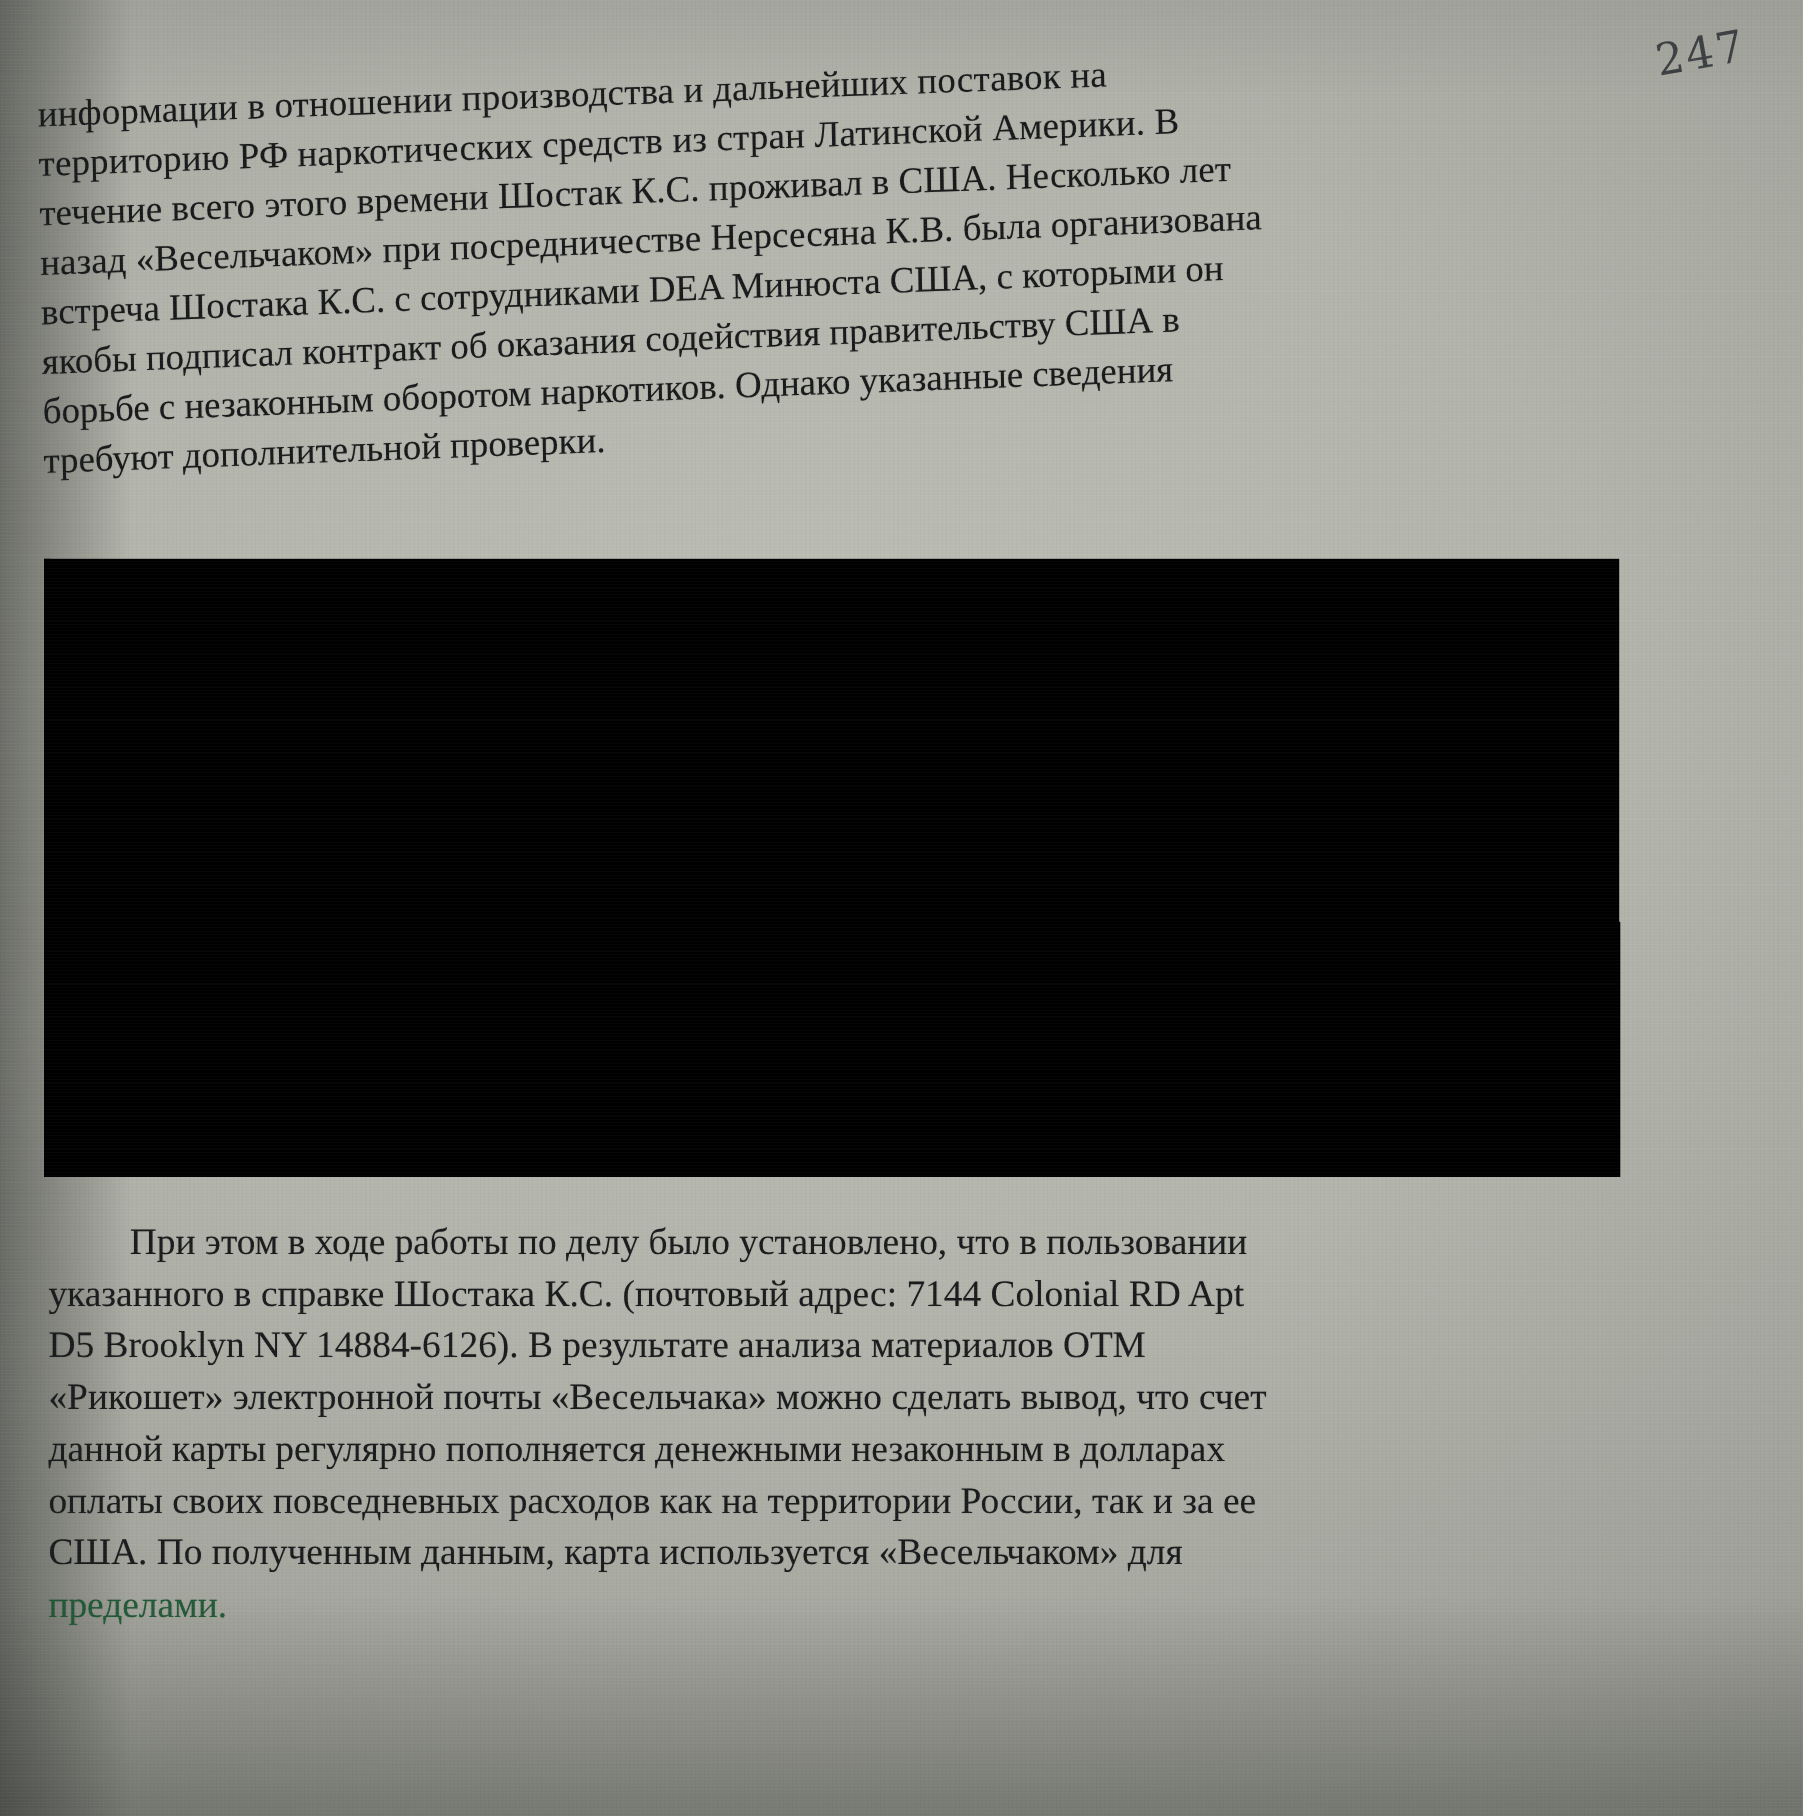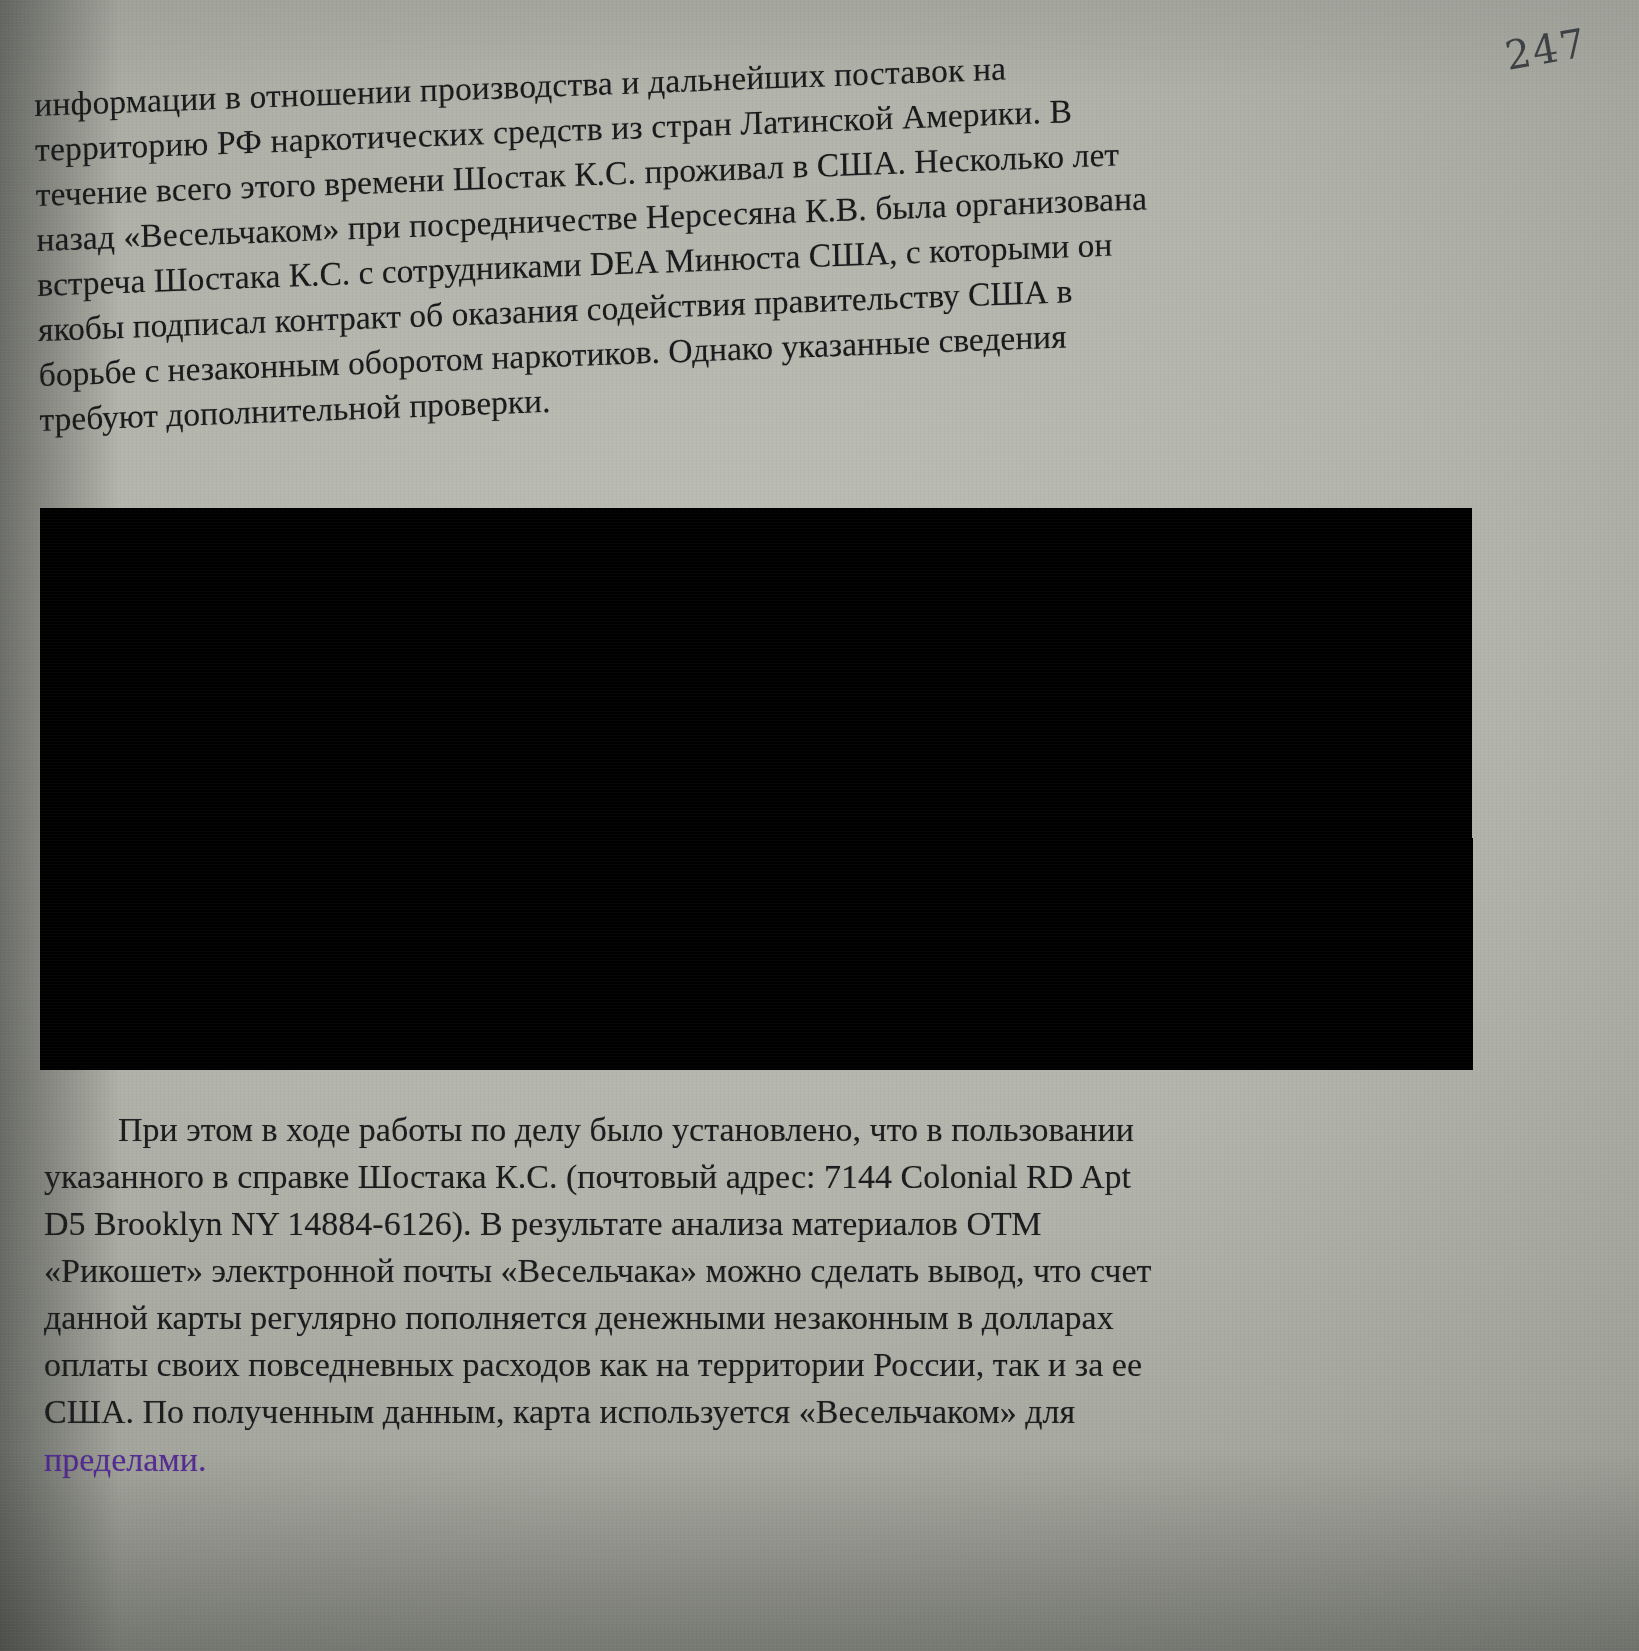--- a/index.html
+++ b/index.html
@@ -136,21 +136,21 @@
     margin-top: 44px;
   }
   #bottom-block .ln {
     display: block;
     white-space: nowrap;
   }
   #bottom-block .indent {
     padding-left: 74px;
   }
   #bottom-block .lastline {
-    color: #4c1d95;
+    color: #14532d;
     opacity: 0.9;
   }
 
   
   #grain {
     position: absolute;
     inset: 0;
     pointer-events: none;
     opacity: 0.10;
     background-image:

